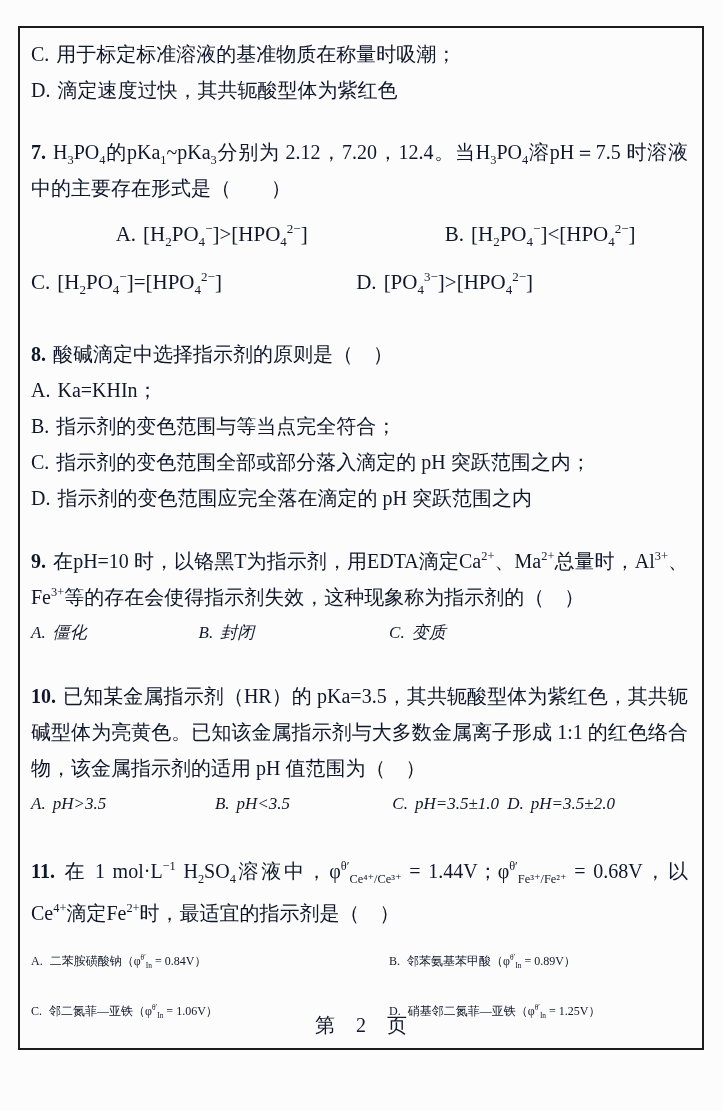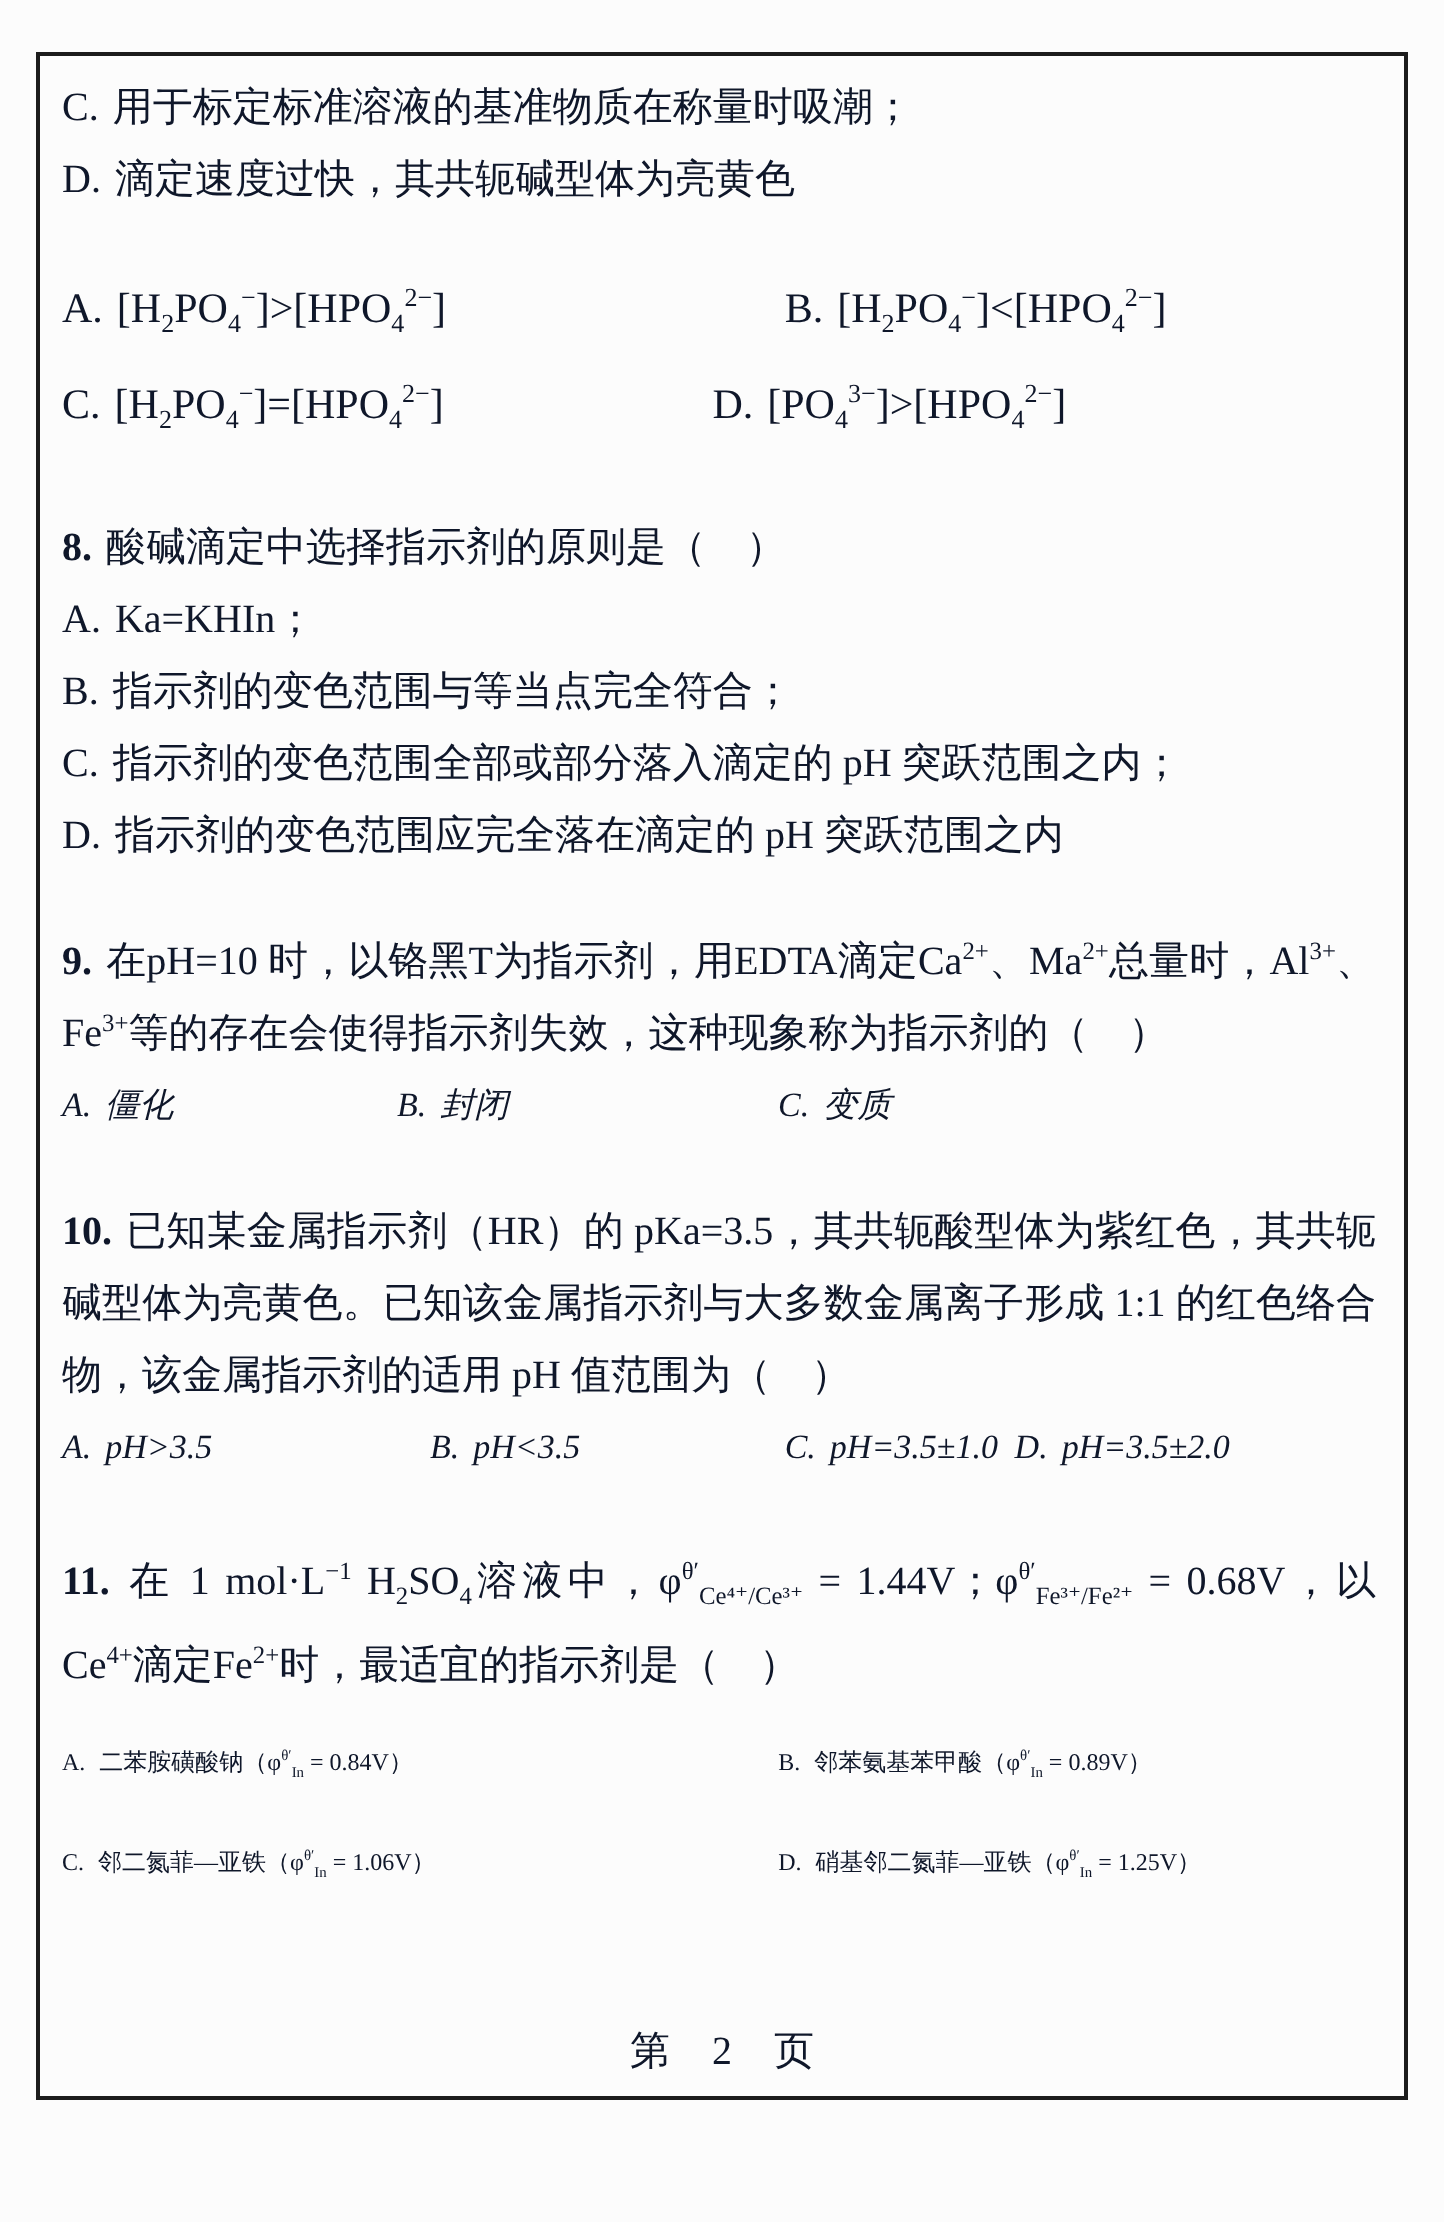--- a/index.html
+++ b/index.html
@@ -24,21 +24,21 @@
   .question { margin-top:26px; }
   .q8 { margin-top:34px; }
   .q9, .q10 { margin-top:27px; }
   .q11 { margin-top:28px; }
   .stem { font-size:20px; line-height:36px; text-align:justify; }
   .q11 .stem { line-height:42px; }
   .qnum { font-weight:bold; margin-right:7px; }
   .opt-row { display:grid; }
   .formula-row { font-size:21px; line-height:40px; margin-top:8px; }
   .plain-row { font-size:17px; line-height:36px;font-style:italic; }
-  .cols-q7a { grid-template-columns:55% 1fr; }
+  .cols-q7a { grid-template-columns:55% 1fr;text-align:center; }
   .cols-q7b { grid-template-columns:49.5% 1fr; }
   .cols-q9  { grid-template-columns:25.5% 29% 27% 1fr; }
   .cols-q10 { grid-template-columns:28% 27% 17.5% 1fr; }
   .cols-q11 { grid-template-columns:54.5% 1fr; }
   .q11row { font-size:12px; line-height:46px; margin-top:4px; }
   sup { font-size:0.62em; line-height:0; letter-spacing:0; }
   sub { font-size:0.62em; line-height:0; }
   .footer {
     position:absolute; left:0; top:1012px; width:100%;
     text-align:center; font-size:20px; word-spacing:16px;
@@ -47,24 +47,27 @@
 </head>
 <body>
 
 <div class="page">
   <div class="frame">
 
     <div class="line">
       <span class="opt-label">C.</span><span>用于标定标准溶液的基准物质在称量时吸潮；</span>
     </div>
     <div class="line">
-      <span class="opt-label">D.</span><span>滴定速度过快，其共轭碱型体为亮黄色</span>
+      <span class="opt-label">D.</span><span>滴定速度过快，其共轭酸型体为紫红色</span>
     </div>
 
     <div class="question">
+      <div class="stem">
+        <span class="qnum">7.</span><span>H<sub>3</sub>PO<sub>4</sub>的pKa<sub>1</sub>~pKa<sub>3</sub>分别为 2.12，7.20，12.4。当H<sub>3</sub>PO<sub>4</sub>溶pH＝7.5 时溶液中的主要存在形式是（　　）</span>
+      </div>
       <div class="opt-row formula-row cols-q7a">
         <div>
           <span class="opt-label">A.</span><span>[H<sub>2</sub>PO<sub>4</sub><sup>−</sup>]&gt;[HPO<sub>4</sub><sup>2−</sup>]</span>
         </div>
         <div>
           <span class="opt-label">B.</span><span>[H<sub>2</sub>PO<sub>4</sub><sup>−</sup>]&lt;[HPO<sub>4</sub><sup>2−</sup>]</span>
         </div>
       </div>
       <div class="opt-row formula-row cols-q7b">
         <div>

